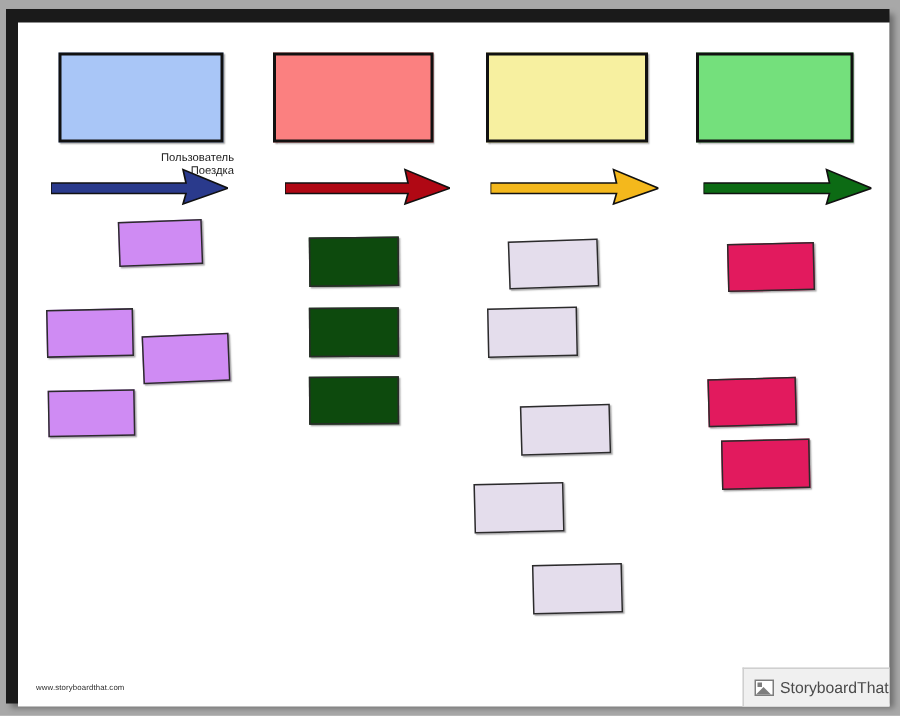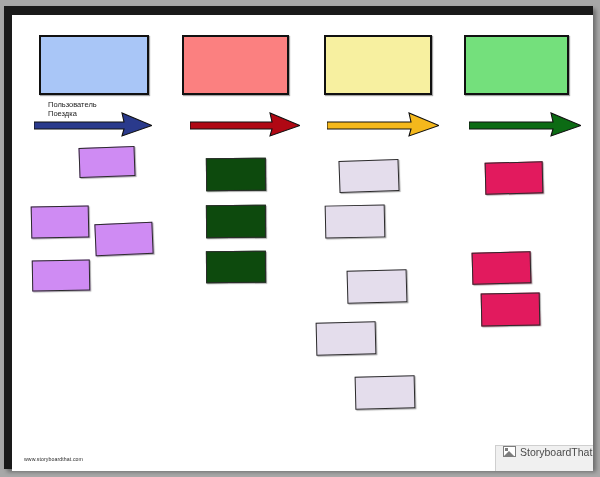--- a/index.html
+++ b/index.html
@@ -48,21 +48,21 @@
     position: absolute;
     height: 30px;
   }
   .arrow-svg { display: block; }
 
   .arrow-label {
     position: absolute;
     font-size: 7.5px;
     line-height: 9px;
     color: #1b1b1b;
-    text-align: left;
+    text-align: right;
     white-space: nowrap;
     font-family: "Liberation Sans", sans-serif;
   }
 
   
   .note {
     position: absolute;
     border: 1.6px solid #2b2b2b;
     box-sizing: border-box;
     box-shadow: 1px 1px 1px rgba(0,0,0,0.35);
@@ -82,20 +82,21 @@
   #brand {
     position: absolute;
     right: 0px;
     bottom: 0px;
     width: 98px;
     height: 26px;
     background: #f0f0f0;
     border-left: 1px solid #cfcfcf;
     border-top: 1px solid #cfcfcf;
     display: flex;
+    align-items: center;
     gap: 4px;
     padding-left: 7px;
     box-sizing: border-box;
   }
   #brand-name {
     font-size: 10.5px;
     color: #4a4a4a;
     font-family: "Liberation Sans", sans-serif;
     white-space: nowrap;
   }

